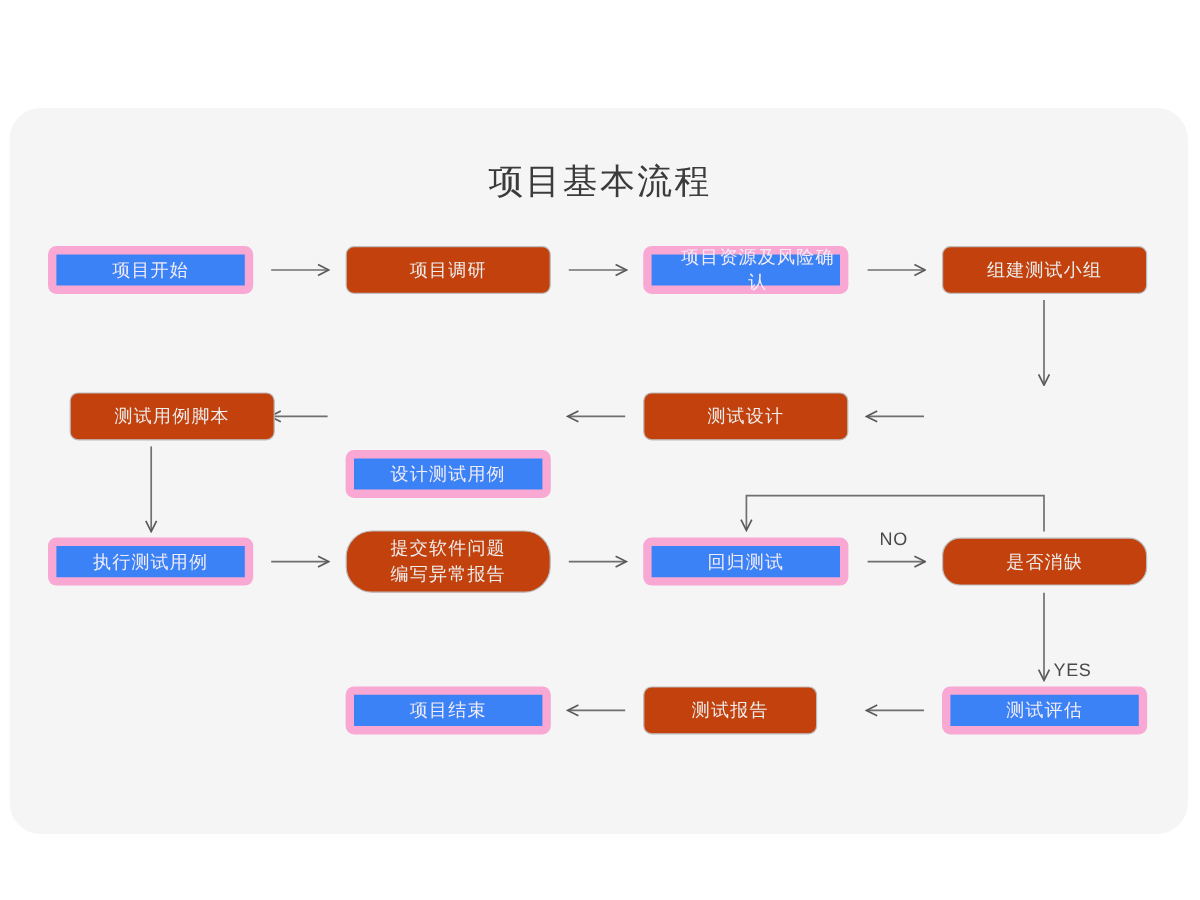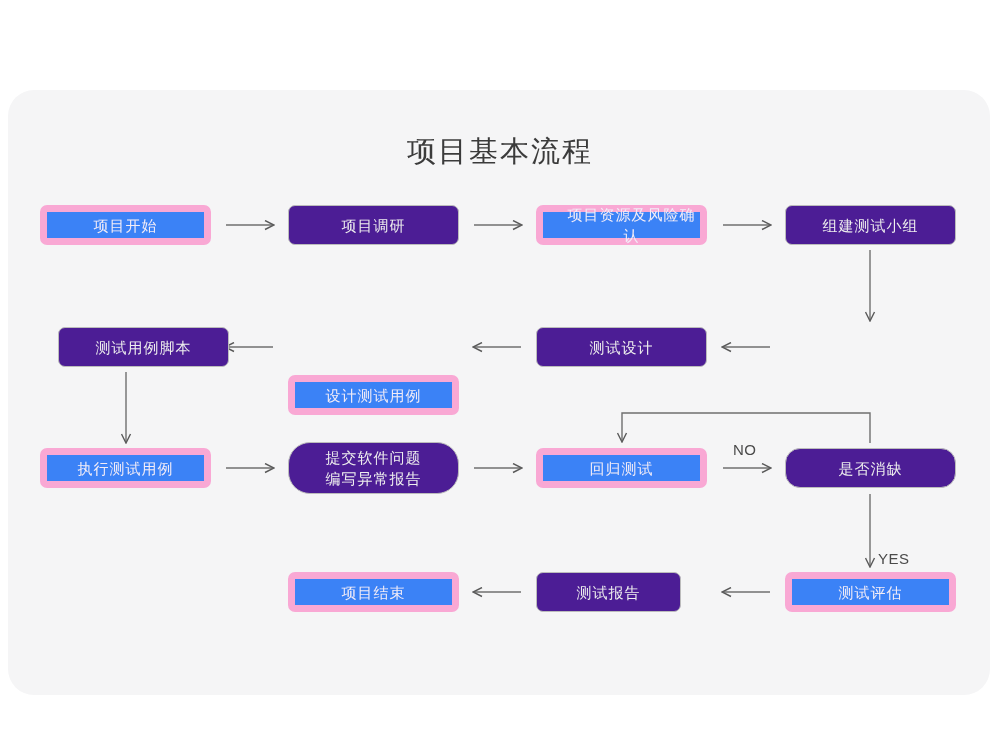--- a/index.html
+++ b/index.html
@@ -55,21 +55,21 @@
     letter-spacing: 1px;
     white-space: pre-line;
     user-select: none;
   }
   .node.purple {
     background: #3b82f6;
     color: #f2ecf7;
     border: 7px solid #f9a8d4;
   }
   .node.gray {
-    background: #4c1d95;
+    background: #c2410c;
     color: #eeeeee;
     border: 1px solid #bcbcbc;
   }
 
   
   .conn {
     position: absolute;
     pointer-events: none;
   }
   .conn svg { display: block; overflow: visible; }

